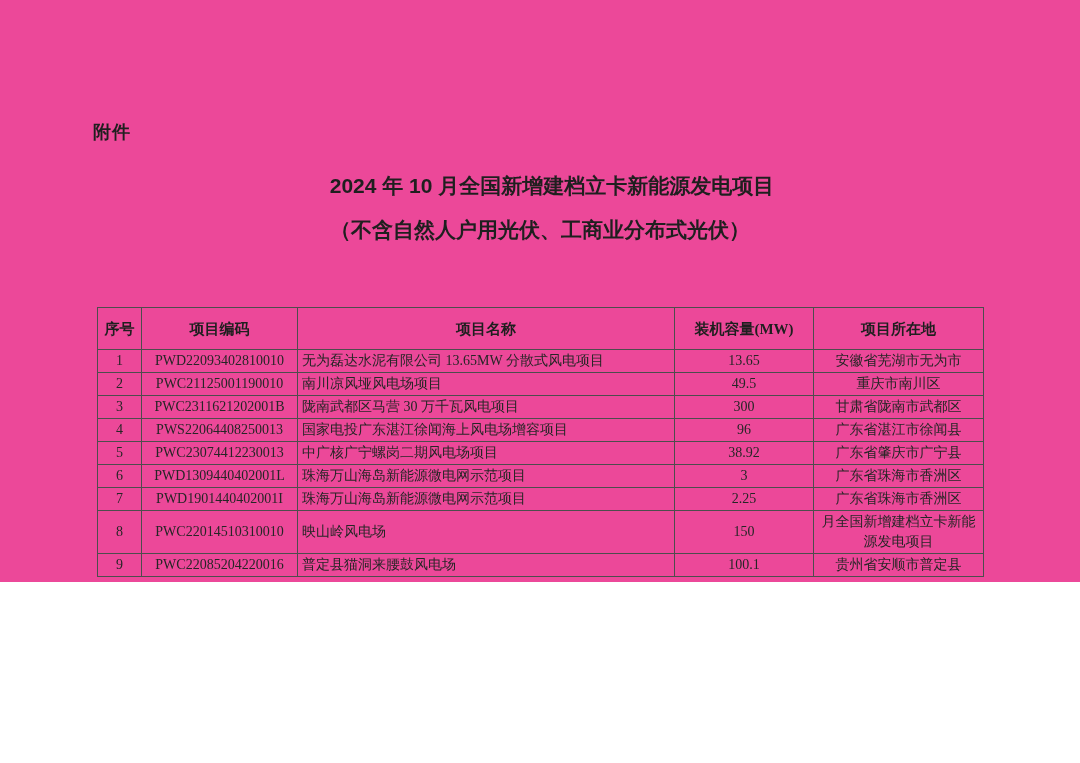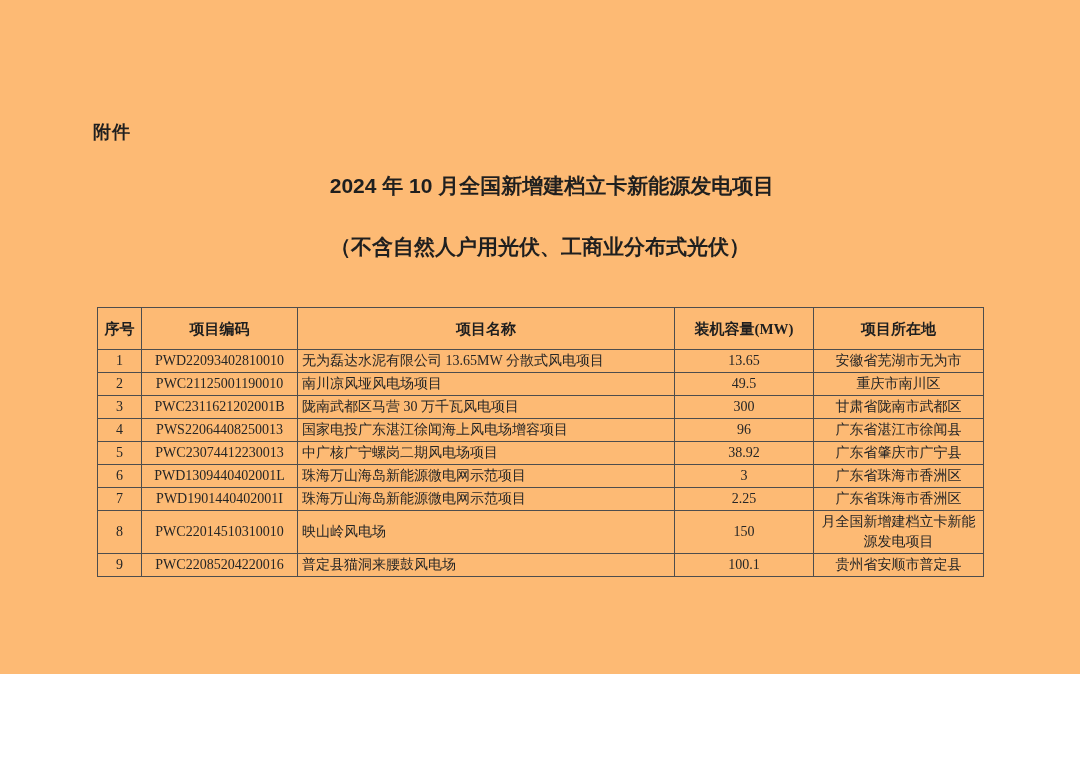--- a/index.html
+++ b/index.html
@@ -3,22 +3,22 @@
 <meta charset="utf-8">
 <style>
   html, body {
     margin: 0;
     padding: 0;
     background: #ffffff;
   }
   .page {
     position: relative;
     width: 1080px;
-    height: 674px;
-    background: #fdba74;
+    height: 582px;
+    background: #ec4899;
     color: #1f1f1f;
     font-family: "Liberation Serif", "DejaVu Serif", serif;
     overflow: hidden;
     text-decoration: underline;
   }
   .attachment-label {
     position: absolute;
     left: 93px;
     top: 120px;
     font-family: "Liberation Sans", "DejaVu Sans", sans-serif;
@@ -34,21 +34,21 @@
     width: 100%;
     text-align: center;
     font-family: "Liberation Sans", "DejaVu Sans", sans-serif;
     font-weight: 700;
     font-size: 21px;
     color: #1f1f1f;
   }
   .doc-subtitle {
     position: absolute;
     left: 0;
-    top: 233px;
+    top: 216px;
     width: 100%;
     text-align: center;
     font-family: "Liberation Sans", "DejaVu Sans", sans-serif;
     font-weight: 700;
     font-size: 21px;
     color: #1f1f1f;
   }
   .section-heading {
     position: absolute;
     left: 0;

